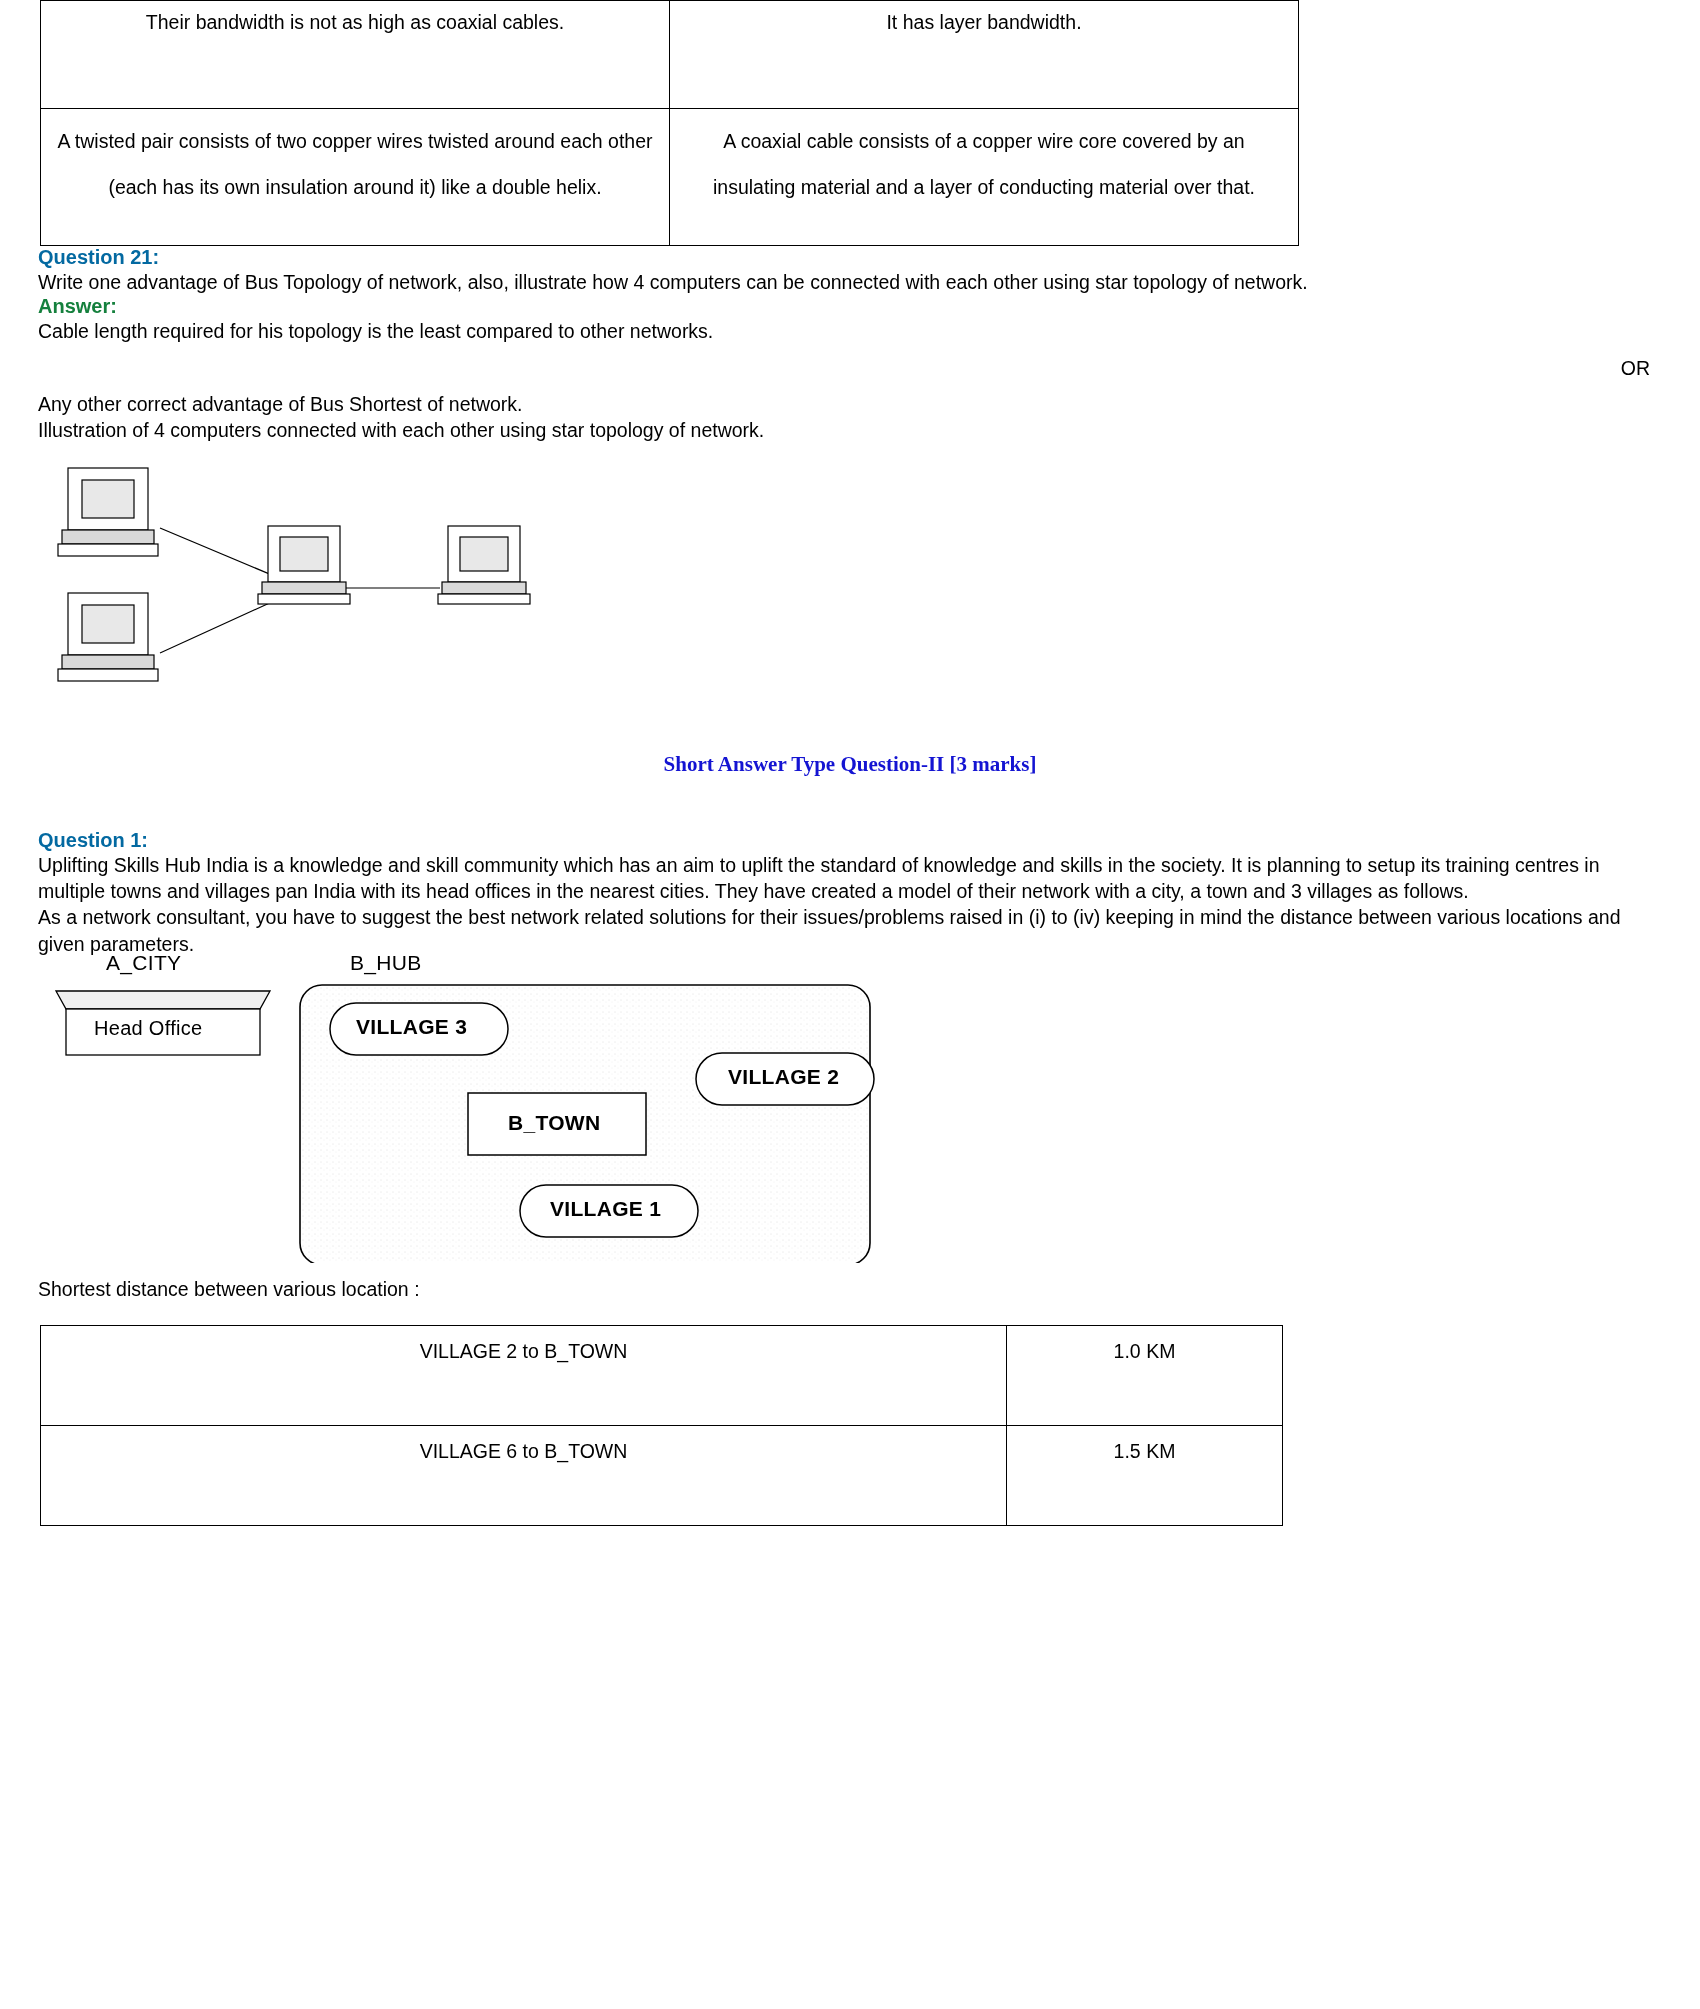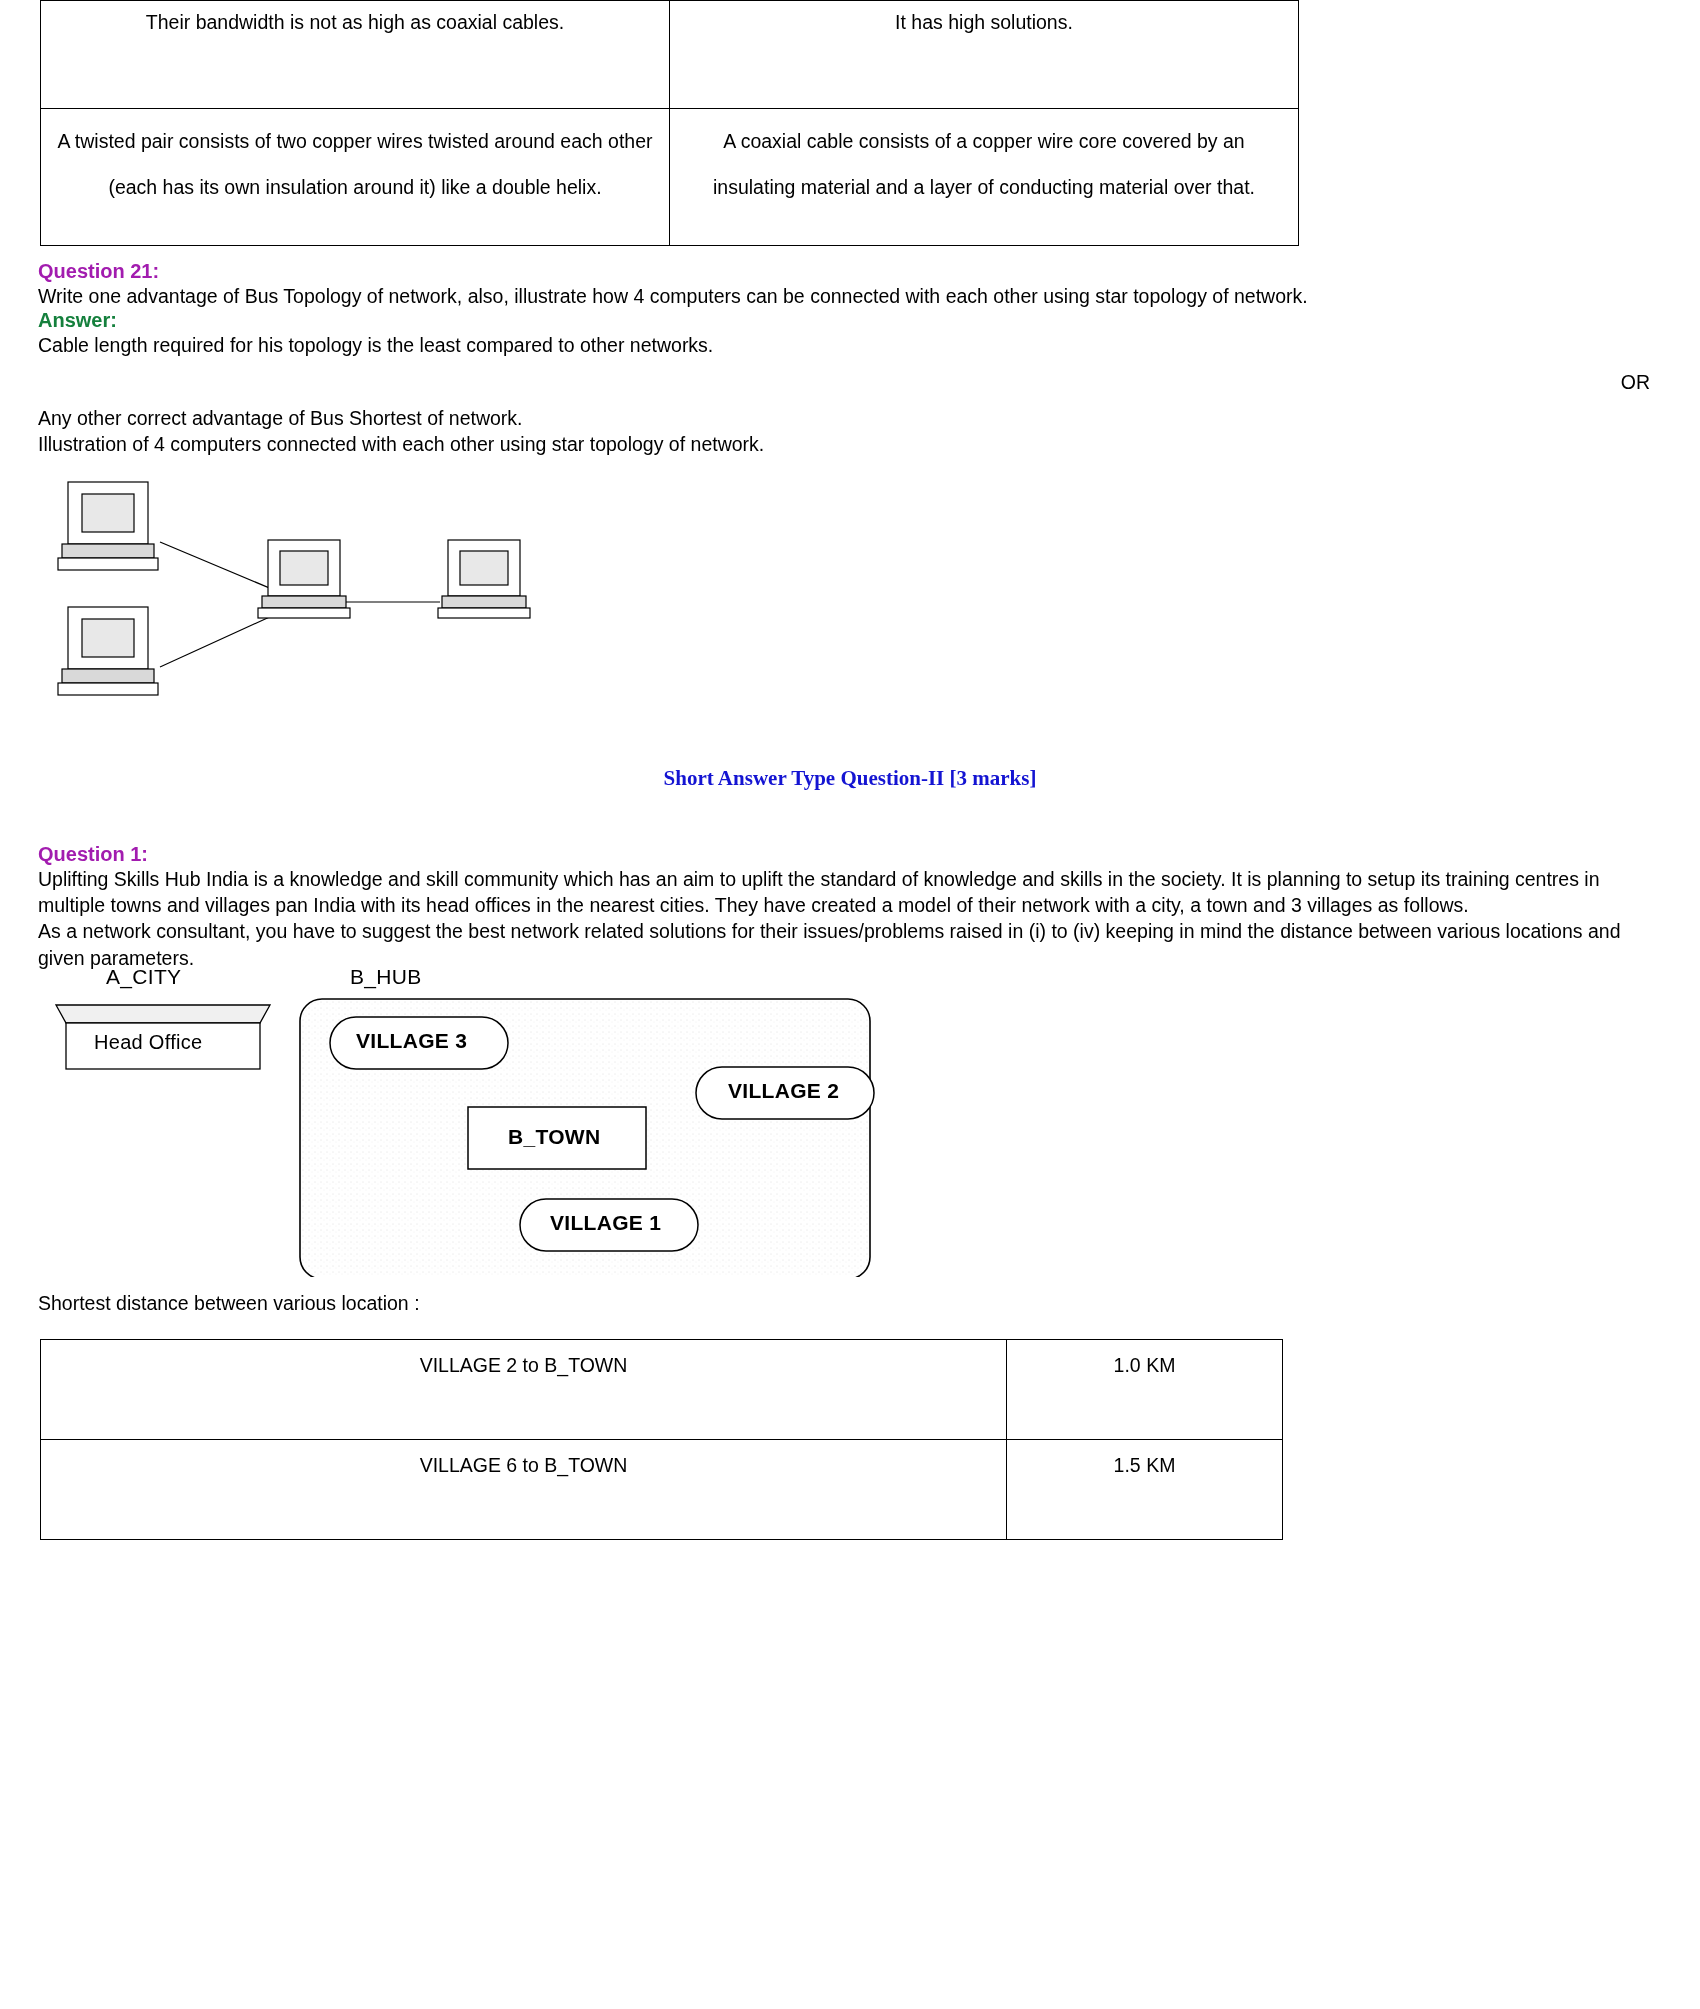--- a/index.html
+++ b/index.html
@@ -43,24 +43,24 @@
   }
   .cmp-table tr.row1 td { border-top: 1.5px solid #000; }
   .cmp-table td.col-left { width: 600px; }
   .cmp-table td.col-right { width: 600px; }
 
   
   .content {
     padding: 0 40px 0 38px;
   }
   .q-label {
-    color: #a21caf;
+    color: #0369a1;
     font-weight: bold;
     font-size: 20px;
-    margin-top: 14px;
+    margin-top: 0;
   }
   .a-label {
     color: #15803d;
     font-weight: bold;
     font-size: 20px;
   }
   .body-text {
     font-size: 19.5px;
     line-height: 1.35;
     margin: 0;
@@ -126,21 +126,21 @@
 </style>
 </head>
 <body>
 
 <div class="page">
 
   <table class="cmp-table">
     <tbody>
         <tr class="row1">
       <td class="col-left">Their bandwidth is not as high as coaxial cables.</td>
-      <td class="col-right">It has high solutions.</td>
+      <td class="col-right">It has layer bandwidth.</td>
     </tr>
     <tr class="row2">
       <td class="col-left">A twisted pair consists of two copper wires twisted around each other (each has its own insulation around it) like a double helix.</td>
       <td class="col-right">A coaxial cable consists of a copper wire core covered by an insulating material and a layer of conducting material over that.</td>
     </tr>
   </tbody>
     </table>
 
   <div class="content">
     <div class="q-label">Question 21:</div>

